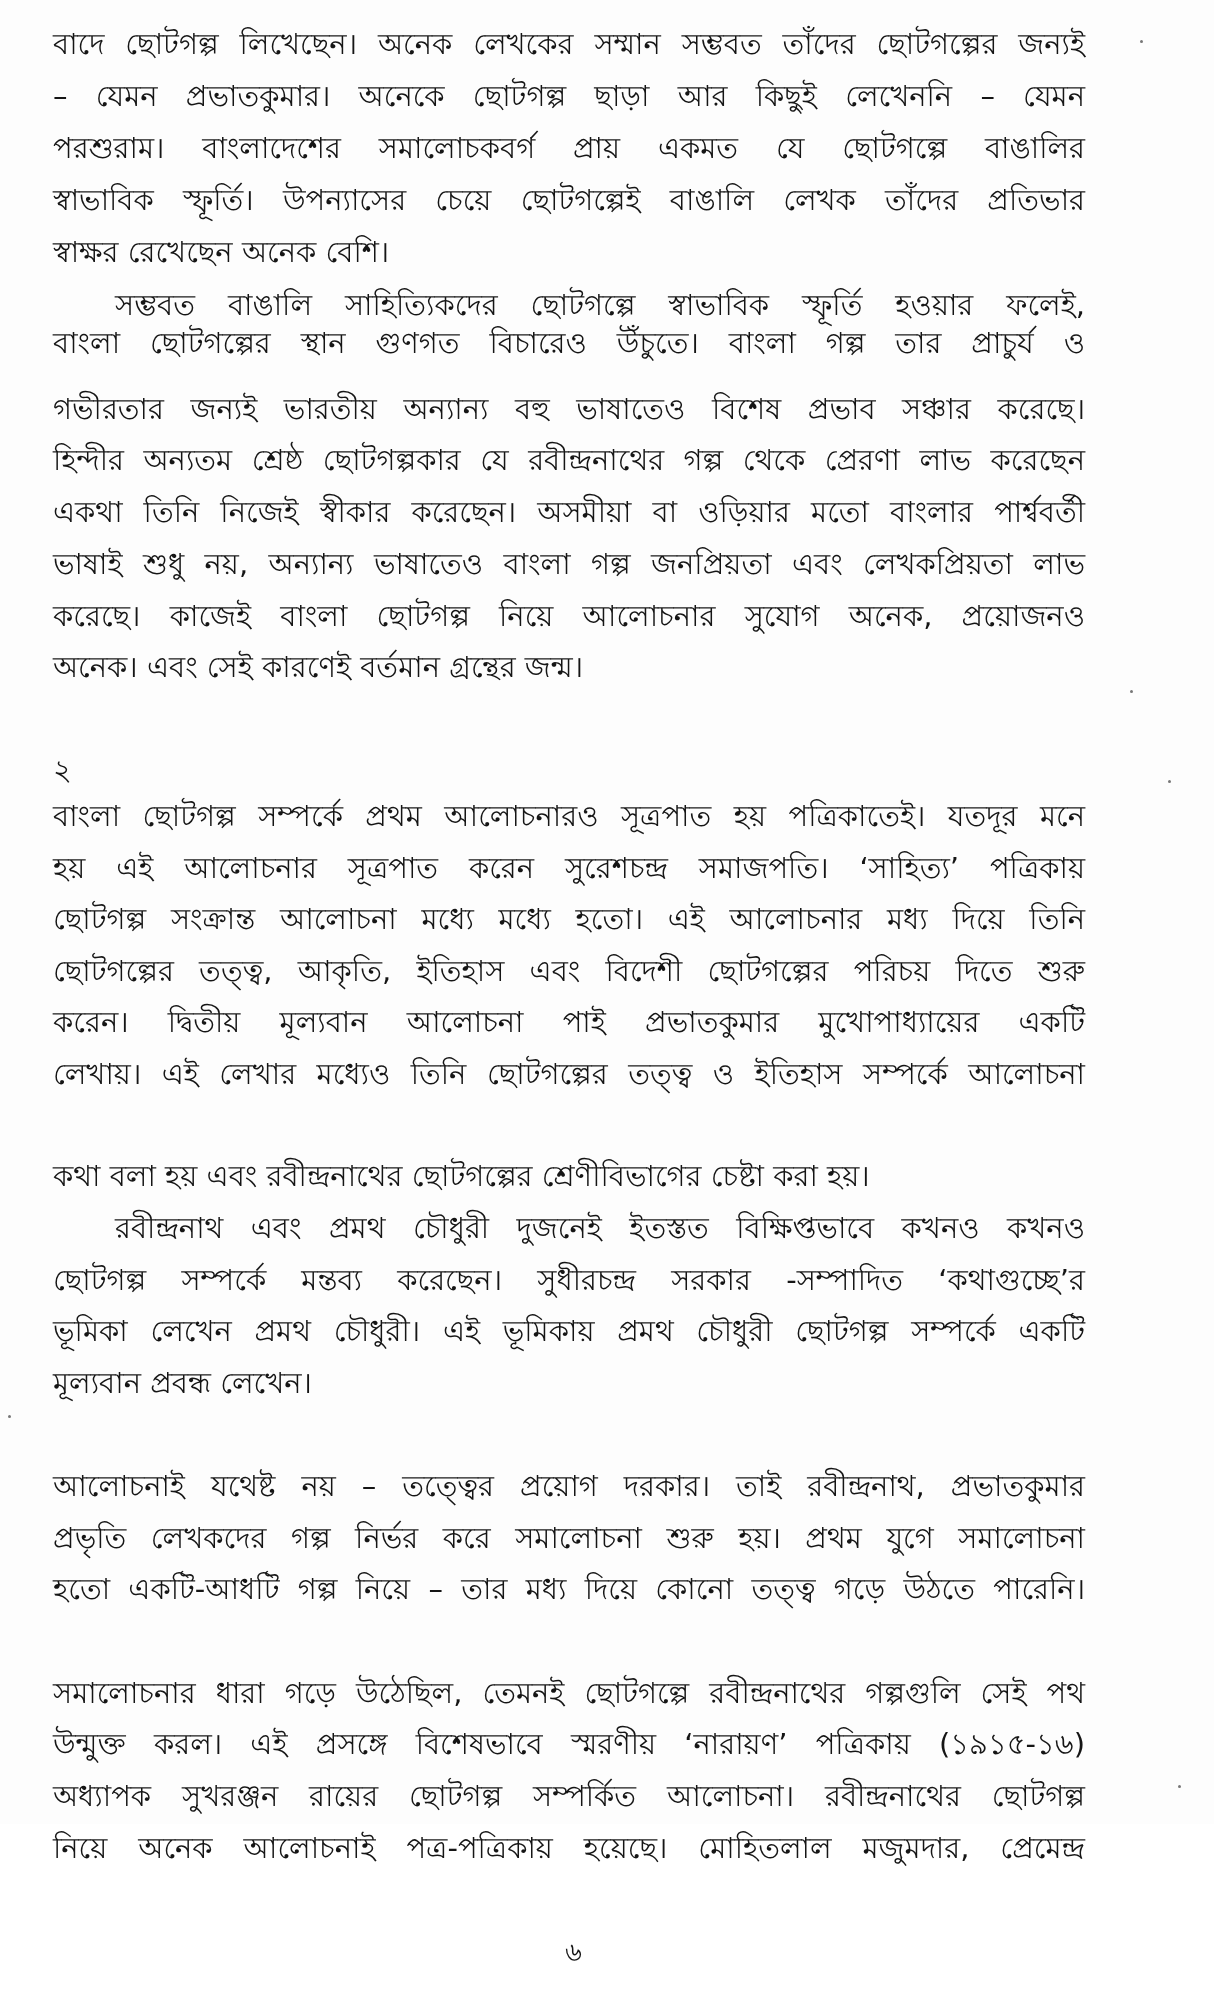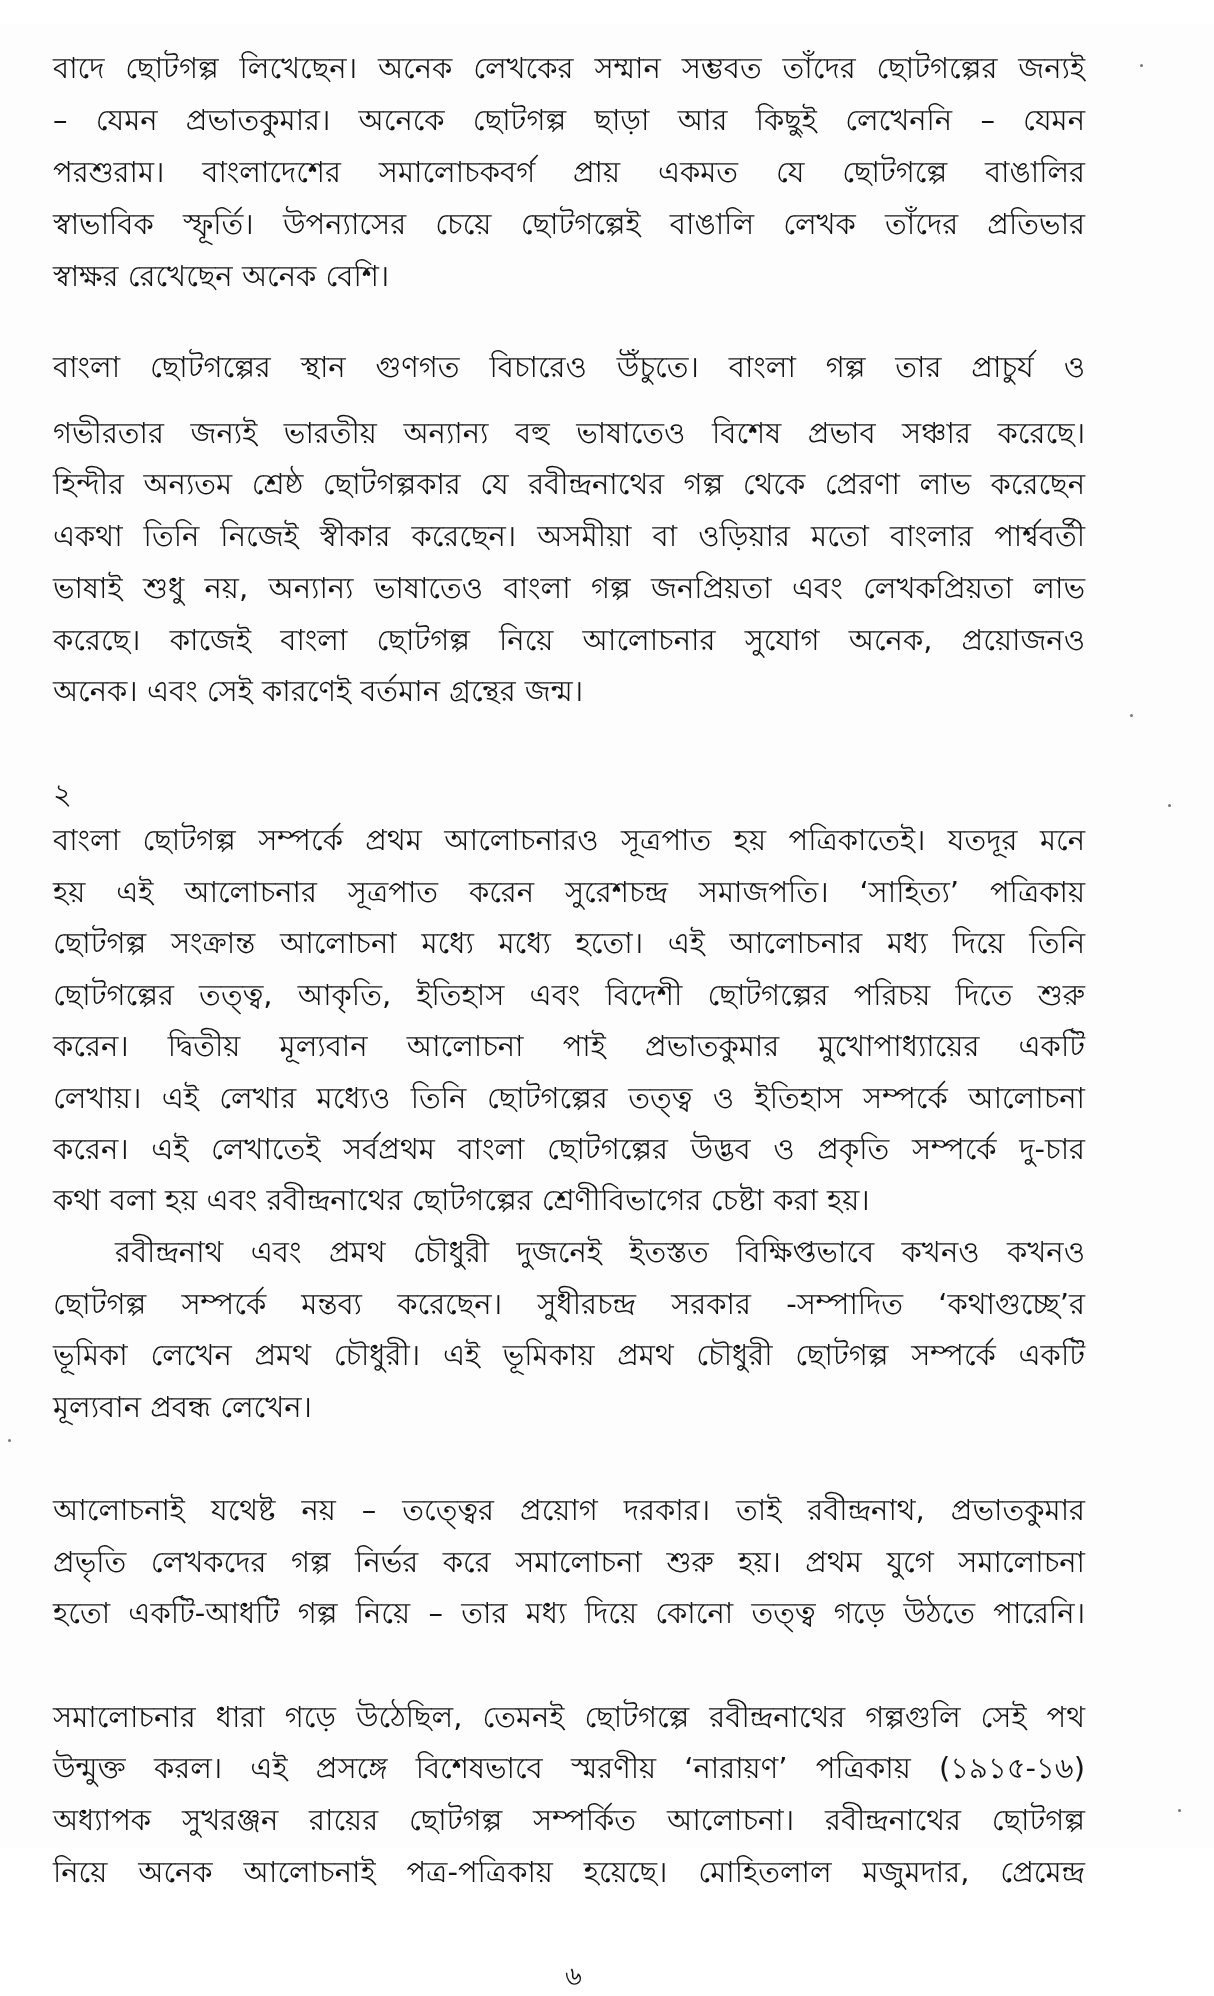--- a/index.html
+++ b/index.html
@@ -1,17 +1,17 @@
 <!DOCTYPE html>
 <html><head>
 <meta charset="utf-8">
 <style>
   html, body { margin: 0; padding: 0; background: #ffffff; }
   body { width: 1214px; height: 1996px; position: relative; overflow: hidden; }
-  .page { position: absolute; left: 0; top: 0; width: 1214px; height: 1824px; background: #fdfdfd; margin-top: 24px; }
+  .page { position: absolute; left: 0; top: 0; width: 1214px; height: 1824px; background: #fdfdfd; }
   .line {
     position: absolute;
     left: 53px;
     width: 1032px;
     height: 50px;
     line-height: 50px;
     font-family: "DejaVu Sans", sans-serif;
     font-size: 29px;
     color: #151515;
     white-space: nowrap;
@@ -37,37 +37,37 @@
 <body>
 
 <div class="page">
 
   <div class="line" style="top:44px">বাদে ছোটগল্প লিখেছেন। অনেক লেখকের সম্মান সম্ভবত তাঁদের ছোটগল্পের জন্যই</div>
   <div class="line" style="top:96px">– যেমন প্রভাতকুমার। অনেকে ছোটগল্প ছাড়া আর কিছুই লেখেননি – যেমন</div>
   <div class="line" style="top:148px">পরশুরাম। বাংলাদেশের সমালোচকবর্গ প্রায় একমত যে ছোটগল্পে বাঙালির</div>
   <div class="line" style="top:200px">স্বাভাবিক স্ফূর্তি। উপন্যাসের চেয়ে ছোটগল্পেই বাঙালি লেখক তাঁদের প্রতিভার</div>
   <div class="line last" style="top:252px">স্বাক্ষর রেখেছেন অনেক বেশি।</div>
 
+  <div class="line indent" style="top:305px">সম্ভবত বাঙালি সাহিত্যিকদের ছোটগল্পে স্বাভাবিক স্ফূর্তি হওয়ার ফলেই,</div>
   <div class="line" style="top:343px">বাংলা ছোটগল্পের স্থান গুণগত বিচারেও উঁচুতে। বাংলা গল্প তার প্রাচুর্য ও</div>
   <div class="line" style="top:409px">গভীরতার জন্যই ভারতীয় অন্যান্য বহু ভাষাতেও বিশেষ প্রভাব সঞ্চার করেছে।</div>
   <div class="line" style="top:460px">হিন্দীর অন্যতম শ্রেষ্ঠ ছোটগল্পকার যে রবীন্দ্রনাথের গল্প থেকে প্রেরণা লাভ করেছেন</div>
   <div class="line" style="top:564px">ভাষাই শুধু নয়, অন্যান্য ভাষাতেও বাংলা গল্প জনপ্রিয়তা এবং লেখকপ্রিয়তা লাভ</div>
   <div class="line" style="top:512px">একথা তিনি নিজেই স্বীকার করেছেন। অসমীয়া বা ওড়িয়ার মতো বাংলার পার্শ্ববর্তী</div>
   <div class="line" style="top:616px">করেছে। কাজেই বাংলা ছোটগল্প নিয়ে আলোচনার সুযোগ অনেক, প্রয়োজনও</div>
   <div class="line last" style="top:667px">অনেক। এবং সেই কারণেই বর্তমান গ্রন্থের জন্ম।</div>
 
   <div class="section-num">২</div>
 
   <div class="line" style="top:816px">বাংলা ছোটগল্প সম্পর্কে প্রথম আলোচনারও সূত্রপাত হয় পত্রিকাতেই। যতদূর মনে</div>
   <div class="line" style="top:868px">হয় এই আলোচনার সূত্রপাত করেন সুরেশচন্দ্র সমাজপতি। ‘সাহিত্য’ পত্রিকায়</div>
   <div class="line" style="top:919px">ছোটগল্প সংক্রান্ত আলোচনা মধ্যে মধ্যে হতো। এই আলোচনার মধ্য দিয়ে তিনি</div>
   <div class="line" style="top:971px">ছোটগল্পের তত্ত্ব, আকৃতি, ইতিহাস এবং বিদেশী ছোটগল্পের পরিচয় দিতে শুরু</div>
   <div class="line" style="top:1022px">করেন। দ্বিতীয় মূল্যবান আলোচনা পাই প্রভাতকুমার মুখোপাধ্যায়ের একটি</div>
   <div class="line" style="top:1074px">লেখায়। এই লেখার মধ্যেও তিনি ছোটগল্পের তত্ত্ব ও ইতিহাস সম্পর্কে আলোচনা</div>
-  <div class="line" style="top:1125px">করেন। এই লেখাতেই সর্বপ্রথম বাংলা ছোটগল্পের উদ্ভব ও প্রকৃতি সম্পর্কে দু-চার</div>
   <div class="line last" style="top:1176px">কথা বলা হয় এবং রবীন্দ্রনাথের ছোটগল্পের শ্রেণীবিভাগের চেষ্টা করা হয়।</div>
 
   <div class="line indent" style="top:1228px">রবীন্দ্রনাথ এবং প্রমথ চৌধুরী দুজনেই ইতস্তত বিক্ষিপ্তভাবে কখনও কখনও</div>
   <div class="line" style="top:1280px">ছোটগল্প সম্পর্কে মন্তব্য করেছেন। সুধীরচন্দ্র সরকার -সম্পাদিত ‘কথাগুচ্ছে’র</div>
   <div class="line" style="top:1331px">ভূমিকা লেখেন প্রমথ চৌধুরী। এই ভূমিকায় প্রমথ চৌধুরী ছোটগল্প সম্পর্কে একটি</div>
   <div class="line last" style="top:1383px">মূল্যবান প্রবন্ধ লেখেন।</div>
 
   <div class="line" style="top:1486px">আলোচনাই যথেষ্ট নয় – তত্ত্বের প্রয়োগ দরকার। তাই রবীন্দ্রনাথ, প্রভাতকুমার</div>
   <div class="line" style="top:1538px">প্রভৃতি লেখকদের গল্প নির্ভর করে সমালোচনা শুরু হয়। প্রথম যুগে সমালোচনা</div>
   <div class="line" style="top:1589px">হতো একটি-আধটি গল্প নিয়ে – তার মধ্য দিয়ে কোনো তত্ত্ব গড়ে উঠতে পারেনি।</div>

